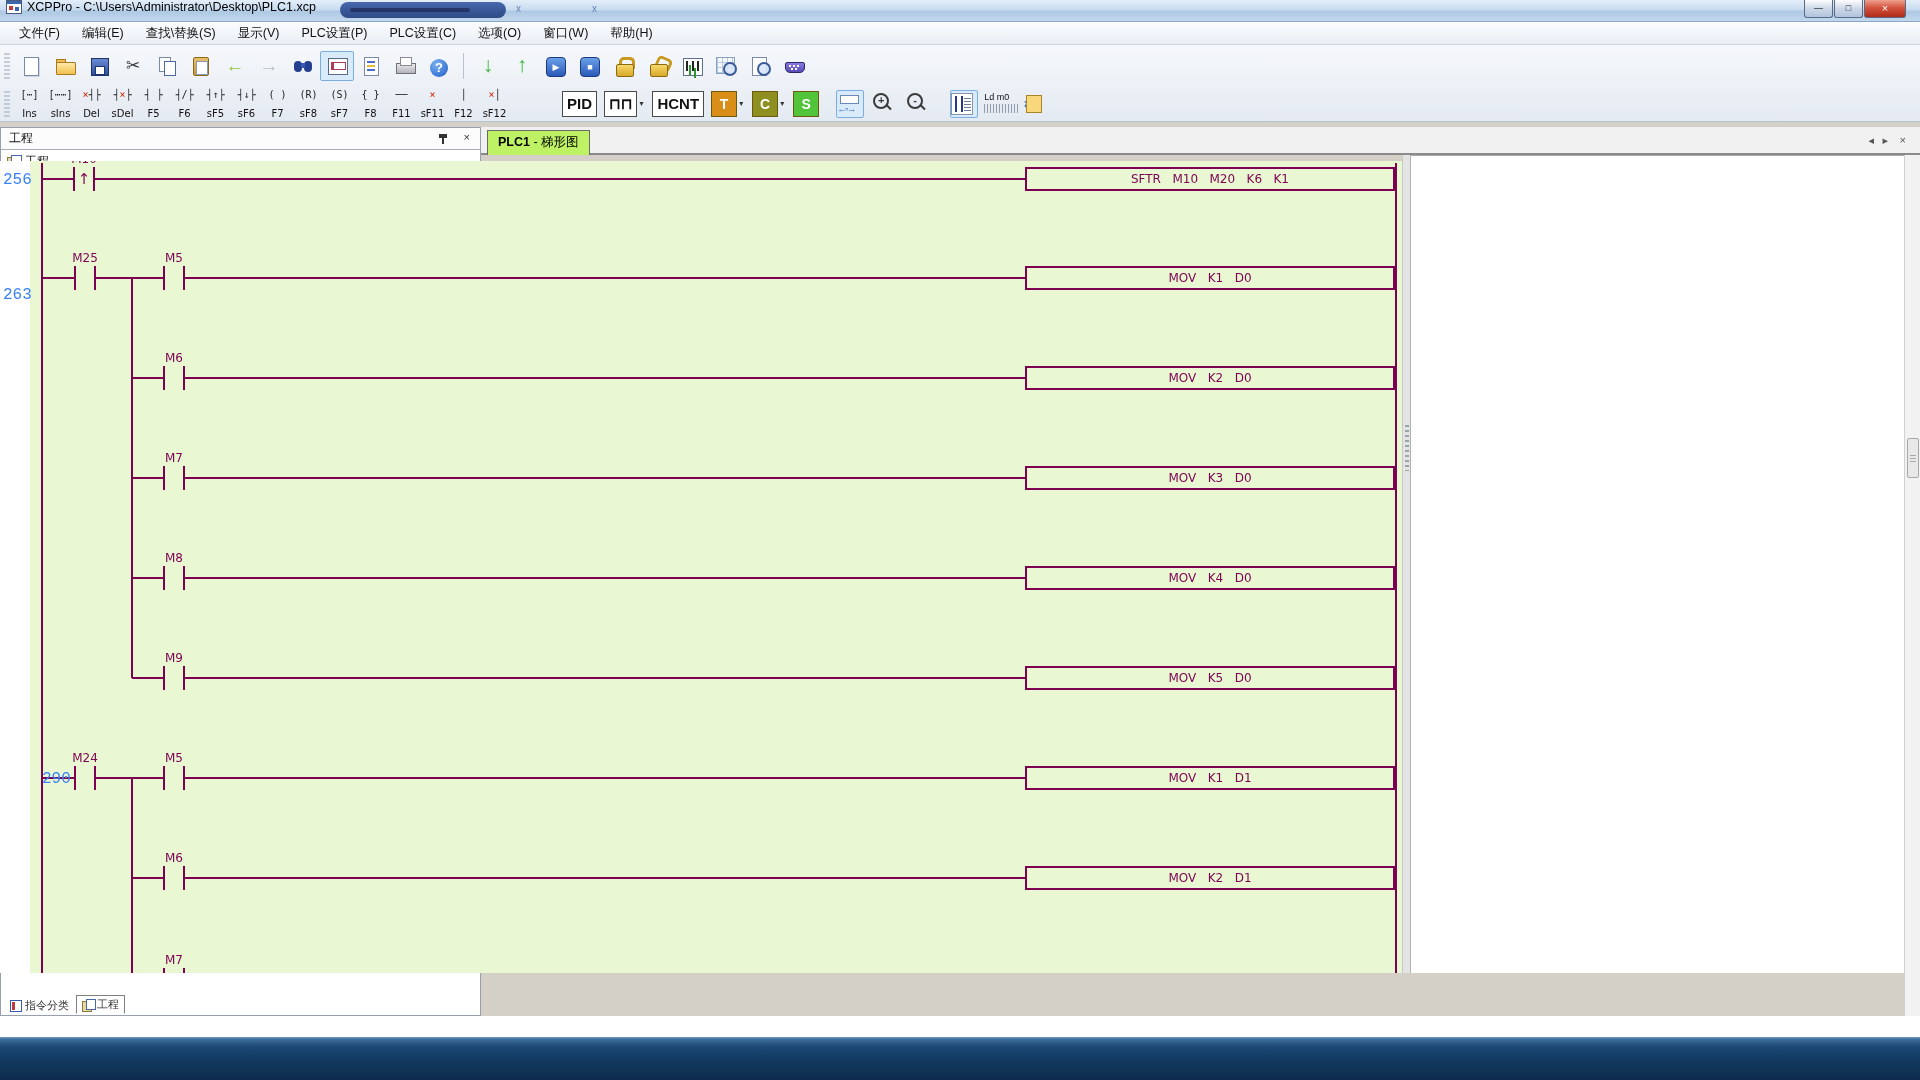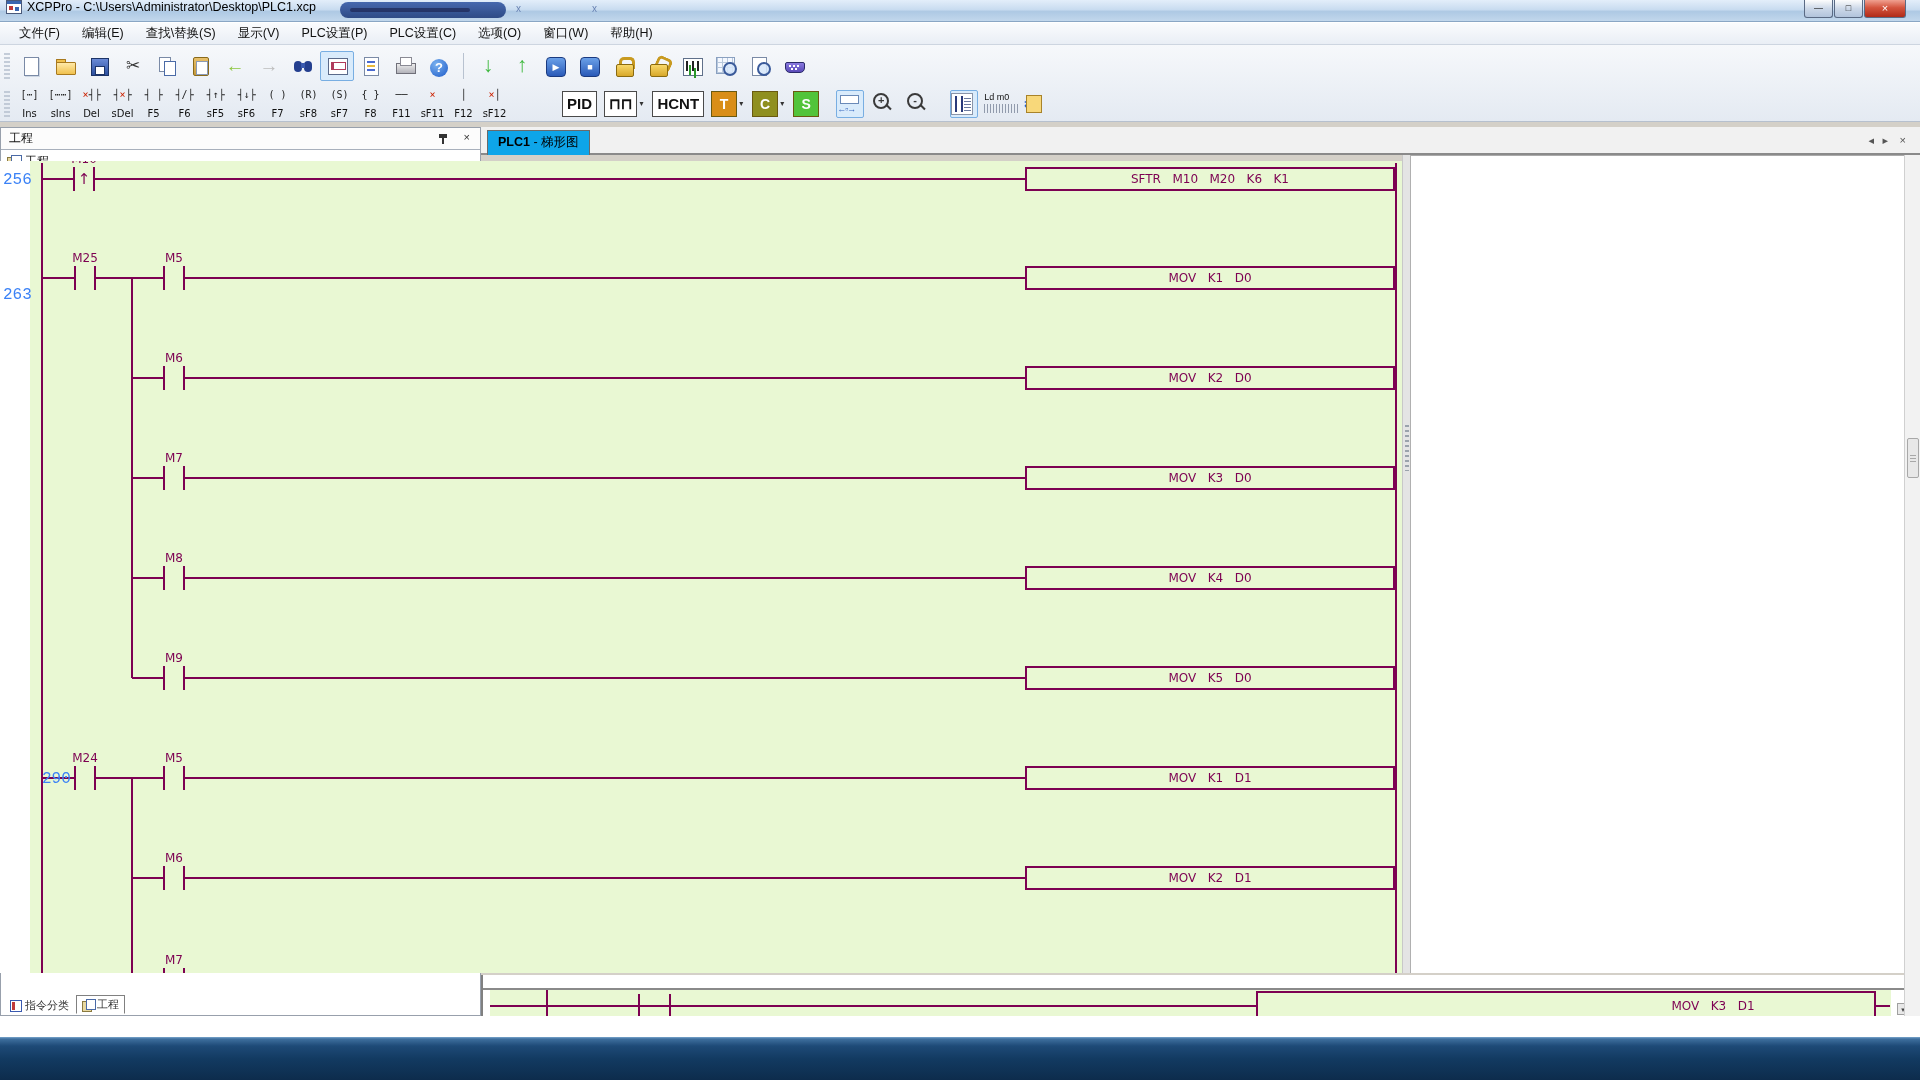--- a/index.html
+++ b/index.html
@@ -115,21 +115,21 @@
 #pbtabs{position:absolute;left:4px;bottom:1px;display:flex;align-items:flex-end;gap:2px}
 .ptab{display:flex;align-items:center;gap:3px;padding:1px 5px;font-size:11px;color:#333}
 .ptab.on{border:1px solid #808080;border-bottom:1px solid #fff;background:#fff}
 .pt-ic1{position:relative;width:12px;height:12px;border:1px solid #3a5ab0;background:#fff}
 .pt-ic1::before{content:"";position:absolute;left:1px;top:1px;width:3px;height:8px;background:#c03a3a}
 .pt-ic2{position:relative;width:12px;height:12px}
 .pt-ic2::before{content:"";position:absolute;left:0;top:2px;width:8px;height:9px;background:#e8d8a0;border:1px solid #8a7a40}
 .pt-ic2::after{content:"";position:absolute;left:4px;top:0;width:8px;height:9px;background:#fff;border:1px solid #4a6aa6}
 
 #tabbar{position:absolute;left:481px;top:127px;width:1439px;height:28px;background:#f1f1f1;border-bottom:2px solid #8a8a8a;z-index:1}
-#tab1{position:absolute;left:6px;top:3px;height:25px;padding:3px 10px 0;background:#0ea5e9;border:1px solid #6a6a6a;border-bottom:none;font-size:12.5px;color:#000}
+#tab1{position:absolute;left:6px;top:3px;height:25px;padding:3px 10px 0;background:#bef264;border:1px solid #6a6a6a;border-bottom:none;font-size:12.5px;color:#000}
 #tab1 b{font-weight:bold}
 .tabctl{position:absolute;top:7px;font-size:11px;color:#555}
 
 #ladderwin{position:absolute;left:0;top:161px;width:1402px;height:812px;background:#fff;overflow:hidden;z-index:2}
 #green{position:absolute;left:30px;top:0;width:1372px;height:812px;background:#e9f8d3}
 #ladder-svg{position:absolute;left:0;top:0}
 .rownum{position:absolute;left:3px;width:26px;font-size:16px;color:#3b82f6;font-family:Liberation Mono, monospace}
 
 #splitter{position:absolute;left:1402px;top:155px;width:9px;height:818px;background:#e4e4e4;border-left:1px solid #c8c8c8;border-right:1px solid #b0b0b0;z-index:1}
 #splitter::after{content:"";position:absolute;left:2px;top:270px;width:4px;height:46px;background:repeating-linear-gradient(180deg,#9aa2ac 0 2px,transparent 2px 5px)}
@@ -506,34 +506,20 @@
       <div class="rownum" style="top: 109px; margin-top: 16px;">263</div>
       <div class="rownum" style="top: 609px; margin-left: 39px;">290</div>
     </div>
 
   <div id="splitter"></div>
   <div id="rightpanel"></div>
   <div id="vscroll">
       <div id="vthumb"></div>
     </div>
 
-  <div id="bpane">
-    <div id="bptop"></div>
-    <div id="bgreen"></div>
-    <div id="bArrow">▾</div>
-  <svg width="1423" height="41" viewBox="481 975 1423 41">
-        <line x1="488" y1="1006" x2="1255" y2="1006" stroke="#7d0152" stroke-width="2"></line>
-        <line x1="545" y1="990" x2="545" y2="1016" stroke="#7d0152" stroke-width="2"></line>
-        <line x1="637" y1="994" x2="637" y2="1016" stroke="#7d0152" stroke-width="2"></line>
-        <line x1="668" y1="994" x2="668" y2="1016" stroke="#7d0152" stroke-width="2"></line>
-        <rect x="1255" y="992" width="618" height="28" fill="none" stroke="#7d0152" stroke-width="2"></rect>
-        <text x="1711" y="1010" fill="#7d0152" font-size="12" text-anchor="middle" font-family="&quot;DejaVu Sans&quot;,sans-serif">MOV&nbsp;&nbsp;&nbsp;K3&nbsp;&nbsp;&nbsp;D1</text>
-        <line x1="1873" y1="1006" x2="1888" y2="1006" stroke="#7d0152" stroke-width="2"></line>
-      </svg>
-    </div>
 
 
   <div id="taskbar">
     
     
     
     
     
     
     

